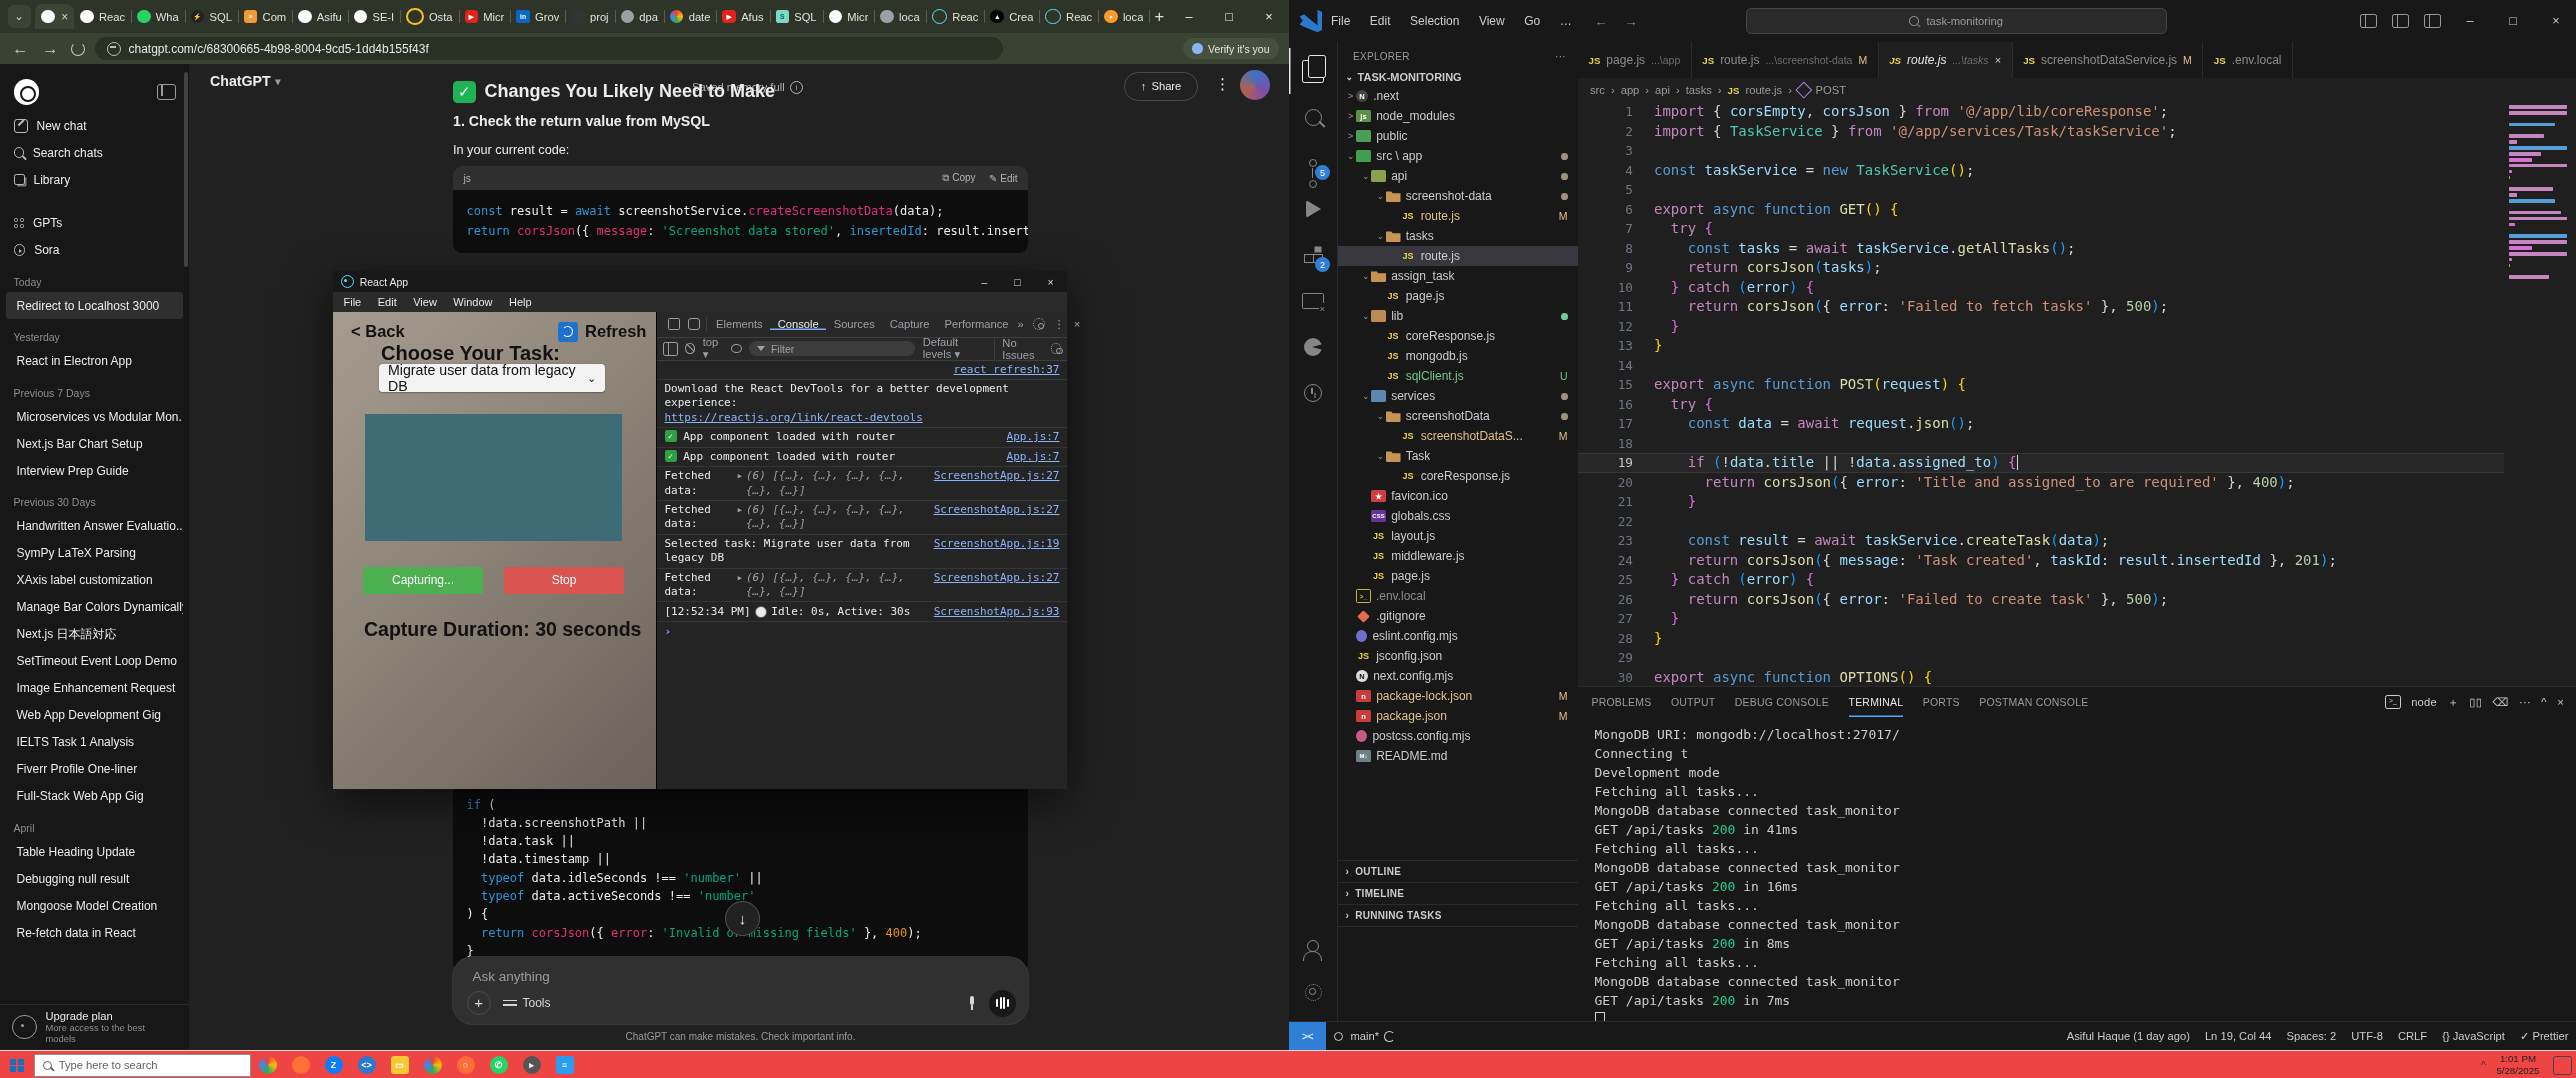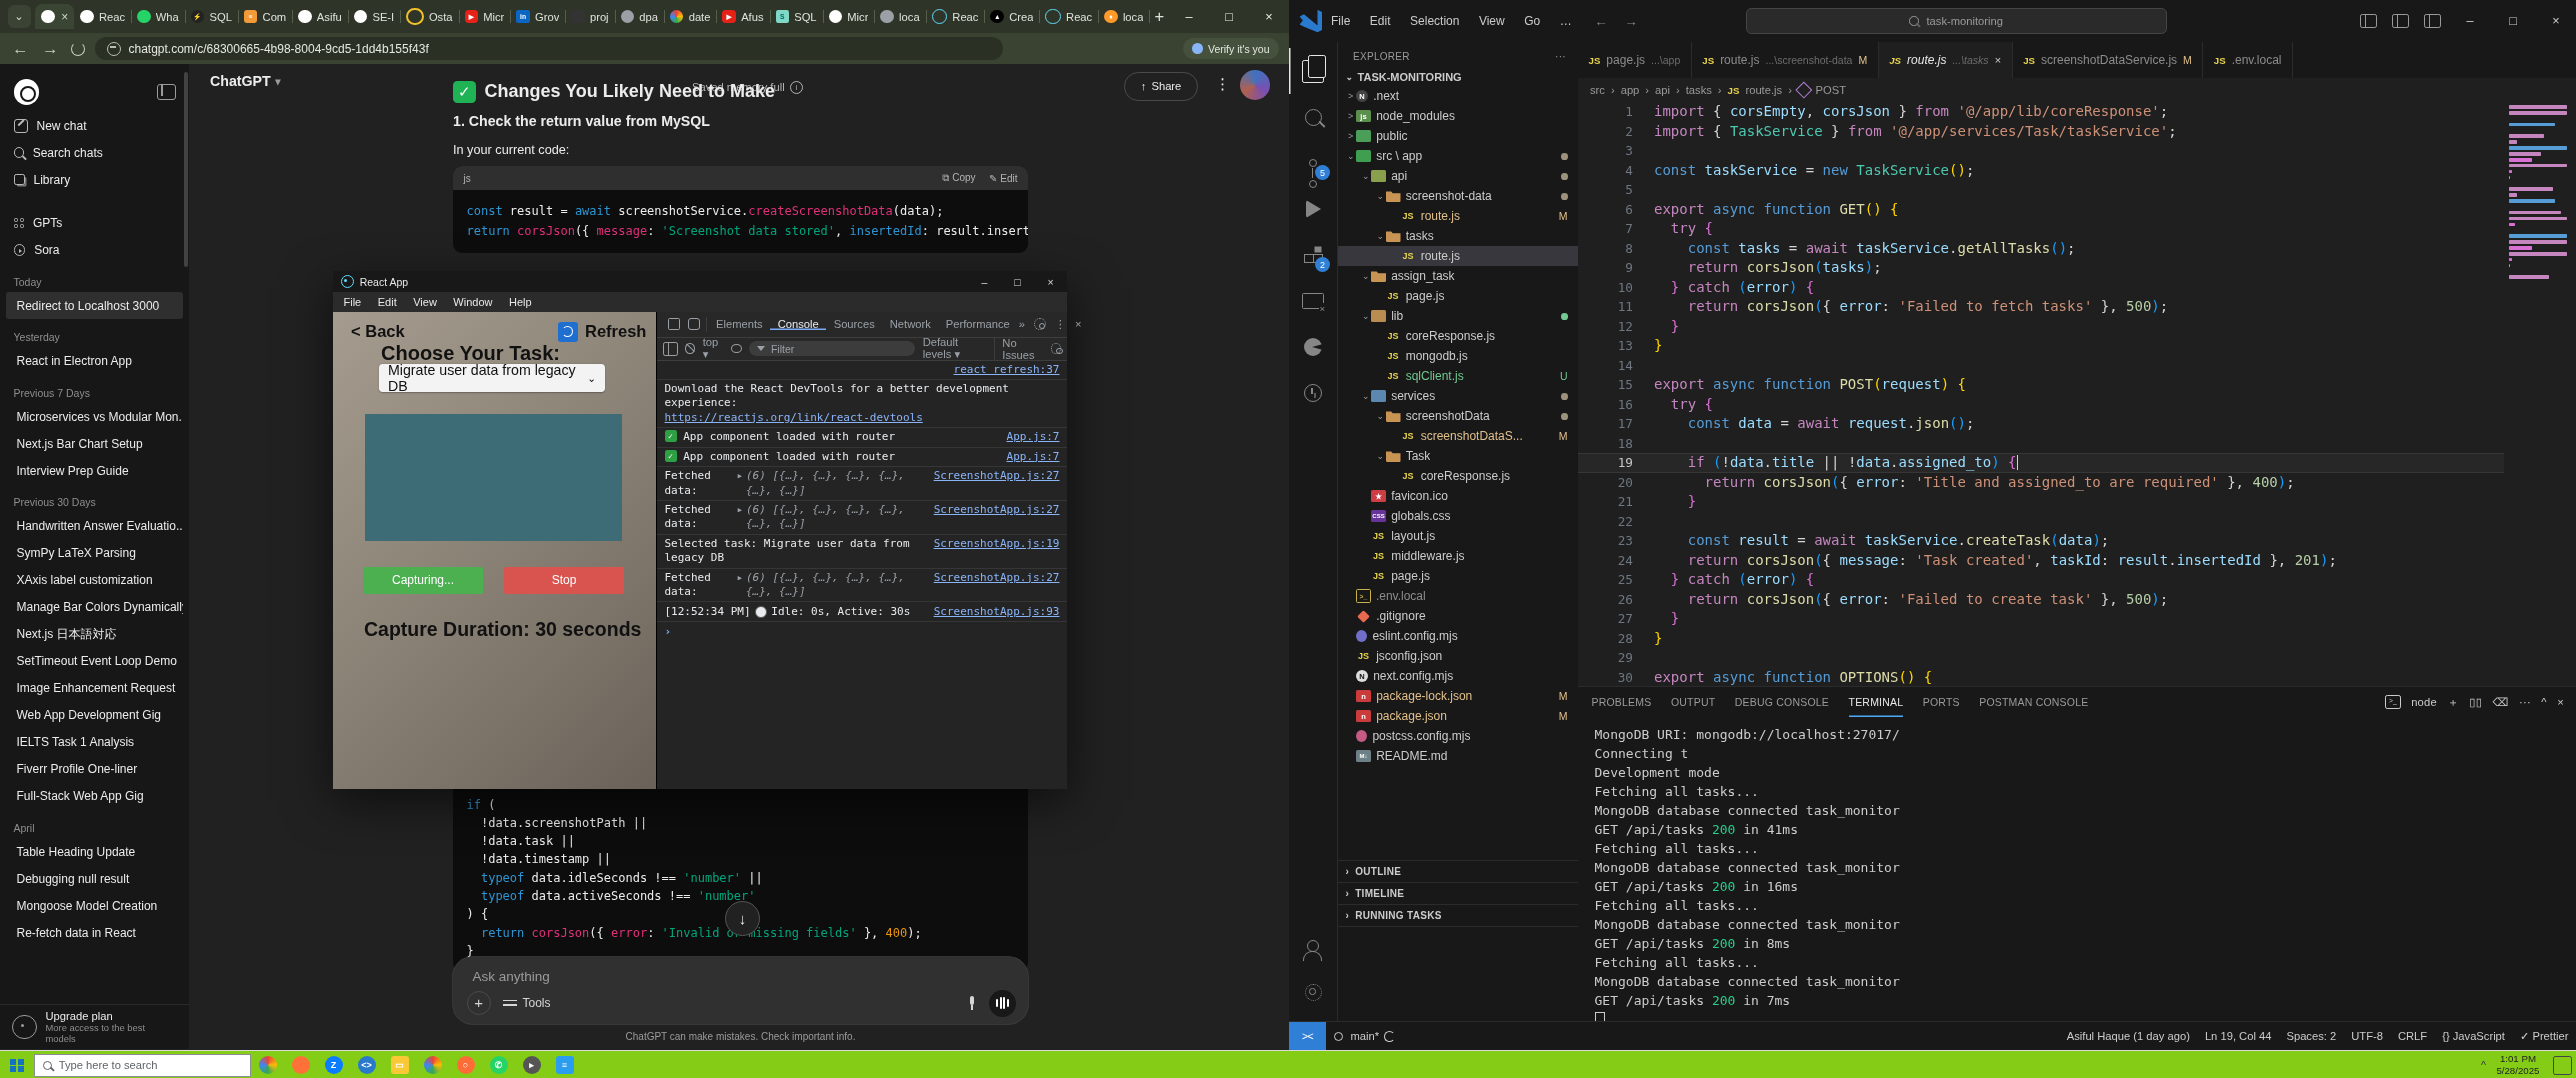--- a/index.html
+++ b/index.html
@@ -238,21 +238,21 @@
   .cursorblk{width:8.2px;height:15px;border:1.1px solid #ccc;margin-top:2.2px;}
 
   .v-status{position:absolute;left:0;top:1021px;width:1287px;height:28.5px;background:#181818;border-top:0.7px solid #2b2b2b;display:flex;align-items:center;font-size:11.2px;color:#cccccc;}
   .rem{width:37px;height:28.5px;background:#2f7fd6;color:#fff;display:flex;align-items:center;justify-content:center;font-size:10.5px;letter-spacing:-0.7px;}
   .stit{display:flex;align-items:center;gap:4.5px;padding:0 7.5px;}
   .st-right{margin-left:auto;display:flex;align-items:center;}
   .branchic{width:7.5px;height:7.5px;border:1.5px solid #ccc;border-radius:50%;position:relative;margin-right:3px;}
   .syncic{width:9px;height:9px;border:1.5px solid #ccc;border-radius:50%;border-right-color:transparent;}
 
   
-  #taskbar{position:absolute;left:0;top:1050px;width:2576px;height:28.5px;background:#84cc16;border-top:0.7px solid #d8dadb;display:flex;align-items:center;z-index:9;}
+  #taskbar{position:absolute;left:0;top:1050px;width:2576px;height:28.5px;background:#ef4444;border-top:0.7px solid #d8dadb;display:flex;align-items:center;z-index:9;}
   .startbtn{width:34px;height:28.5px;display:flex;align-items:center;justify-content:center;}
   .winlogo{width:13.5px;height:13.5px;display:grid;grid-template-columns:6px 6px;grid-gap:1.5px;}
   .winlogo span{background:#1472c4;width:6px;height:6px;}
   .tb-search{width:217px;height:22.5px;background:#fff;border:0.7px solid #8b8f94;display:flex;align-items:center;gap:6.7px;padding-left:7.5px;color:#5f6368;font-size:11.2px;box-sizing:border-box;}
   .tb-searchic{width:7.5px;height:7.5px;border:1.5px solid #5f6368;border-radius:50%;position:relative;}
   .tb-searchic::after{content:"";position:absolute;left:6px;top:6.7px;width:4.5px;height:1.5px;background:#5f6368;transform:rotate(45deg);}
   .tb-ic{width:33px;height:28.5px;display:flex;align-items:center;justify-content:center;}
   .tb-g{width:18px;height:18px;border-radius:50%;display:flex;align-items:center;justify-content:center;color:#fff;font-size:9px;font-weight:bold;}
   .tray{margin-left:auto;display:flex;align-items:center;gap:10.5px;padding-right:4.5px;color:#333;}
   .clockbox{text-align:center;font-size:9.7px;line-height:12px;color:#222;}
@@ -1005,21 +1005,21 @@
       <div class="dt">
         <div class="dt-tabs">
           <div class="dt-ticonbox">
             <div class="dt-sq"></div>
             <div class="dt-sq" style="border-radius:3px"></div>
           </div>
           <div id="dt-tabs-list" class="row">
               <div class="dt-tab">Elements</div>
               <div class="dt-tab on">Console</div>
               <div class="dt-tab">Sources</div>
-              <div class="dt-tab">Network</div>
+              <div class="dt-tab">Capture</div>
               <div class="dt-tab">Performance</div>
             </div>
           <div class="dt-right">
             <span>»</span>
             <div class="g-gear" style="width:9.7px;height:9.7px;border-width:1.5px"></div>
             <span>⋮</span>
             <span>×</span>
           </div>
         </div>
         <div class="dt-bar">

